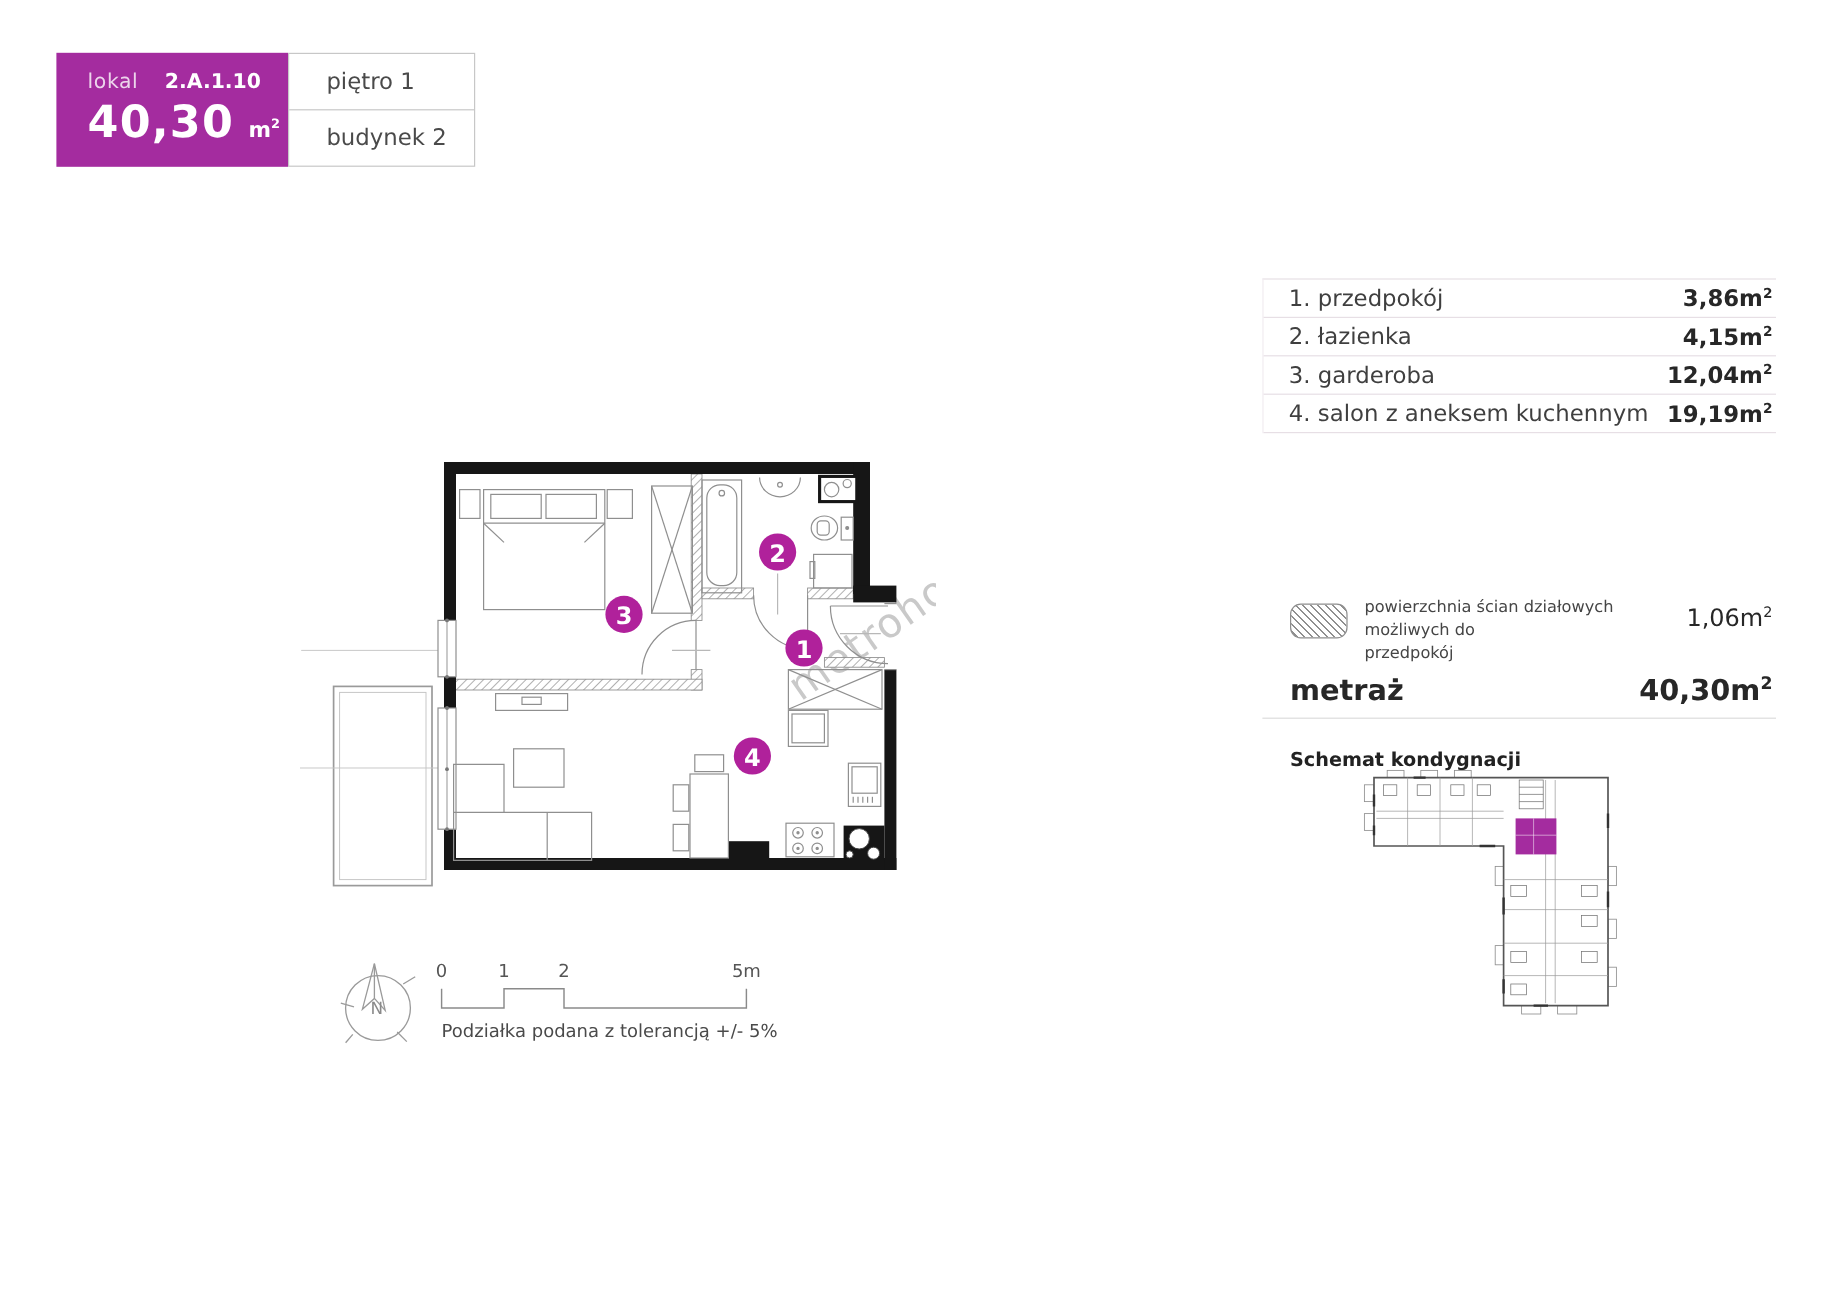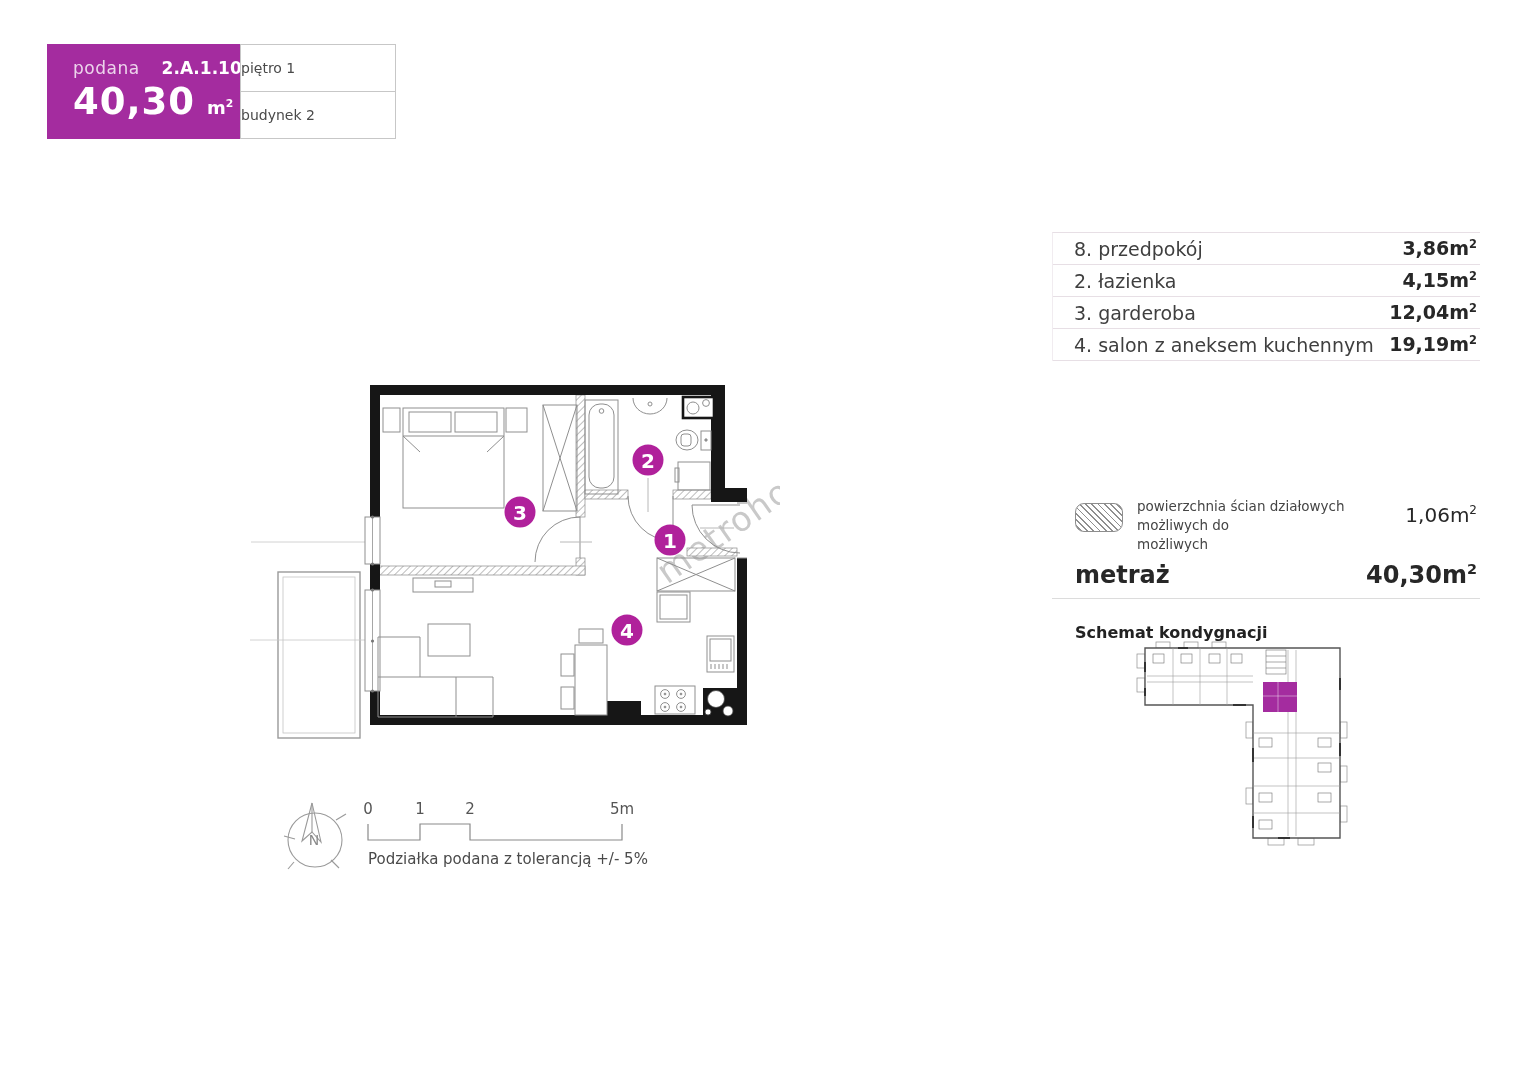--- a/index.html
+++ b/index.html
@@ -18,21 +18,21 @@
   
   #unit-card{left:47px;top:44px;display:flex;}
   .card-main{width:193px;height:95px;background:var(--accent);color:#fff;padding:14px 0 0 26px;}
   .card-main .line1{font-size:17px;}
   .card-main .lokal{opacity:.8;letter-spacing:.5px;}
   .card-main .num{font-weight:bold;margin-left:22px;}
   .card-main .line2{margin-top:2px;}
   .card-main .big{font-size:37px;font-weight:bold;letter-spacing:1px;}
   .card-main .unit{font-size:18px;font-weight:bold;margin-left:12px;}
   .card-side{width:156px;height:95px;background:#fff;border:1px solid #c7c7c7;display:flex;flex-direction:column;}
-  .card-side .cell{flex:1;display:flex;align-items:center;font-size:14px;color:#4a4a4a;}
+  .card-side .cell{flex:1;display:flex;align-items:center;padding-left:31px;font-size:19px;color:#4a4a4a;}
   .card-side .cell + .cell{border-top:1px solid #c7c7c7;}
 
   
   #room-table{left:1052px;top:232px;width:428px;border-top:1px solid var(--divider);border-left:1px solid #f1ecf0;}
   #room-table .trow{height:32px;display:flex;align-items:center;justify-content:space-between;border-bottom:1px solid var(--divider);font-size:19px;}
   #room-table .tlabel{color:#3f3f3f;padding-left:21px;white-space:nowrap;}
   #room-table .tvalue{font-weight:bold;color:var(--textbold);padding-right:3px;white-space:nowrap;}
 
   
   #legend{left:1052px;top:457px;width:428px;}
@@ -48,35 +48,35 @@
 
   svg text{font-family:"DejaVu Sans","Liberation Sans",sans-serif;}
   .fixline{stroke:var(--fix);stroke-width:1;fill:none;}
 </style>
 </head>
 <body>
 
 <div id="unit-card" class="abs">
   <div class="card-main">
     <div class="line1">
-      <span class="lokal">podana</span><span class="num">2.A.1.10</span>
+      <span class="lokal">lokal</span><span class="num">2.A.1.10</span>
     </div>
     <div class="line2">
       <span class="big">40,30</span><span class="unit"><span>m</span><span class="sup">2</span></span>
     </div>
   </div>
   <div class="card-side">
     <div class="cell">piętro 1</div>
     <div class="cell">budynek 2</div>
   </div>
 </div>
 
 <div id="room-table" class="abs">
   <div class="trow">
-    <span class="tlabel">8. przedpokój</span>
+    <span class="tlabel">1. przedpokój</span>
     <span class="tvalue"><span>3,86m</span><span class="sup">2</span></span>
   </div>
   <div class="trow">
     <span class="tlabel">2. łazienka</span>
     <span class="tvalue"><span>4,15m</span><span class="sup">2</span></span>
   </div>
   <div class="trow">
     <span class="tlabel">3. garderoba</span>
     <span class="tvalue"><span>12,04m</span><span class="sup">2</span></span>
   </div>
@@ -84,21 +84,21 @@
     <span class="tlabel">4. salon z aneksem kuchennym</span>
     <span class="tvalue"><span>19,19m</span><span class="sup">2</span></span>
   </div>
 </div>
 
 <div id="legend" class="abs">
   <div class="legend-row">
     <div class="swatch"></div>
     <div class="legend-text">
       <div>powierzchnia ścian działowych możliwych do</div>
-      <div>możliwych</div>
+      <div>przedpokój</div>
     </div>
     <div class="legend-value"><span>1,06m</span><span class="sup">2</span></div>
   </div>
   <div class="metraz-row">
     <span>metraż</span>
     <span><span>40,30m</span><span class="sup">2</span></span>
   </div>
   <div class="legend-divider"></div>
   <div class="schema-title">Schemat kondygnacji</div>
 </div>

